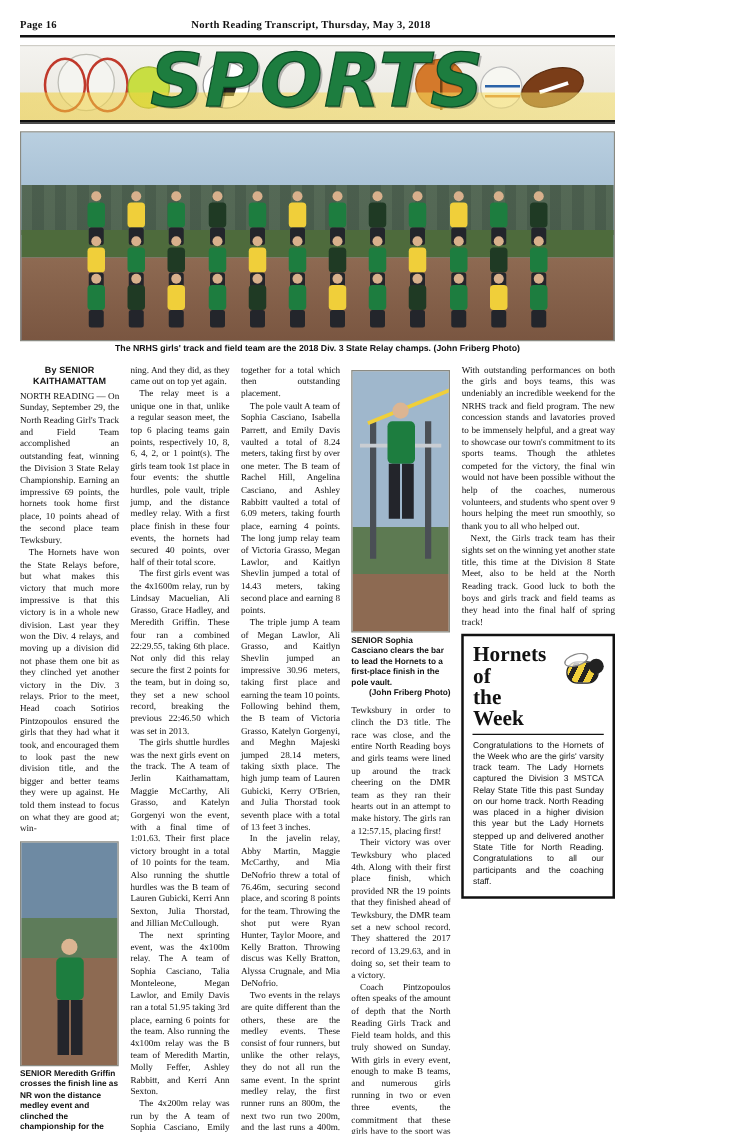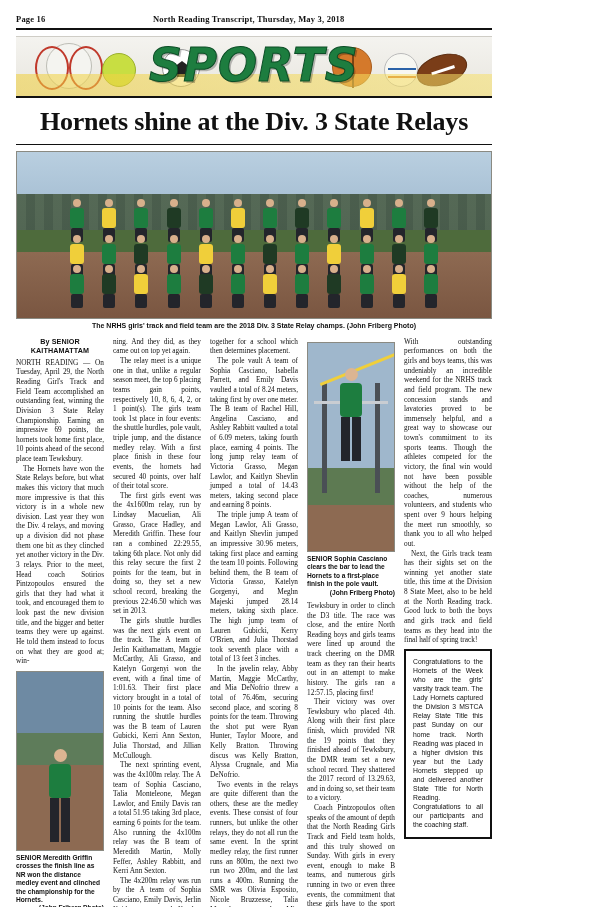--- a/index.html
+++ b/index.html
@@ -38,21 +38,21 @@
     background:linear-gradient(#f4f3ef,#e8e6df);
     border-top:1px solid #cfcdc6;
     border-bottom:2px solid #111;
     overflow:hidden;
   }
   .banner-word {
     position:absolute; left:50%; top:50%;
     transform:translate(-50%,-54%);
     font-family:"DejaVu Sans", sans-serif;
     font-weight:bold;
-    font-size:46px;
+    font-size:59px;
     letter-spacing:1px;
     color:#1d7d3f;
     -webkit-text-stroke:1px #0c4d26;
     text-shadow:2px 2px 0 rgba(0,0,0,.25);
     z-index:4;
     font-style:italic;
   }
   .ball { position:absolute; border-radius:50%; }
   .ball.baseball{ left:30px; top:6px; width:46px;height:46px; background:#f4f4f0; border:1px solid #bdbdb5; }
   .ball.baseball:before, .ball.baseball:after{
@@ -233,21 +233,20 @@
     <div class="banner-swoosh"></div>
     <div class="ball baseball"></div>
     <div class="ball tennis"></div>
     <div class="ball soccer"></div>
     <div class="ball basket"></div>
     <div class="ball volley"></div>
     <div class="football"></div>
     <div class="banner-word">SPORTS</div>
   </div>
 
-  <div class="headline">Hornets shine at the Div. 3 State Relays</div>
   <div class="rule-thin"></div>
 
   <div class="mainphoto">
     <div class="mp-sky"></div>
     <div class="mp-trees"></div>
     <div class="mp-grass"></div>
     <div class="mp-track"></div>
     <div class="mp-team">
       <div class="mp-row r1">
         <div class="athlete">
@@ -440,21 +439,21 @@
 
   <div class="caption">
     <span>The NRHS girls' track and field team are the 2018 Div. 3 State Relay champs.</span>
     <span class="credit">(John Friberg Photo)</span>
   </div>
 
   <div class="cols">
 
     <div class="col c1">
       <div class="byline">By SENIOR KAITHAMATTAM</div>
-      <p class="body first">NORTH READING — On Tuesday, April 29, the North Reading Girl's Track and Field Team accomplished an outstanding feat, winning the Division 3 State Relay Championship. Earning an impressive 69 points, the hornets took home first place, 10 points ahead of the second place team Tewksbury.</p>
+      <p class="body first">NORTH READING — On Sunday, September 29, the North Reading Girl's Track and Field Team accomplished an outstanding feat, winning the Division 3 State Relay Championship. Earning an impressive 69 points, the hornets took home first place, 10 points ahead of the second place team Tewksbury.</p>
       <p class="body">The Hornets have won the State Relays before, but what makes this victory that much more impressive is that this victory is in a whole new division. Last year they won the Div. 4 relays, and moving up a division did not phase them one bit as they clinched yet another victory in the Div. 3 relays. Prior to the meet, Head coach Sotirios Pintzopoulos ensured the girls that they had what it took, and encouraged them to look past the new division title, and the bigger and better teams they were up against. He told them instead to focus on what they are good at; win-</p>
 
       <div class="colphoto cp-runner">
         <div class="fig">
           <div class="head"></div>
             <div class="torso"></div>
             <div class="legs"></div>
         </div>
       </div>
       <div class="photocap">
@@ -467,21 +466,21 @@
       <p class="body first">ning. And they did, as they came out on top yet again.</p>
       <p class="body">The relay meet is a unique one in that, unlike a regular season meet, the top 6 placing teams gain points, respectively 10, 8, 6, 4, 2, or 1 point(s). The girls team took 1st place in four events: the shuttle hurdles, pole vault, triple jump, and the distance medley relay. With a first place finish in these four events, the hornets had secured 40 points, over half of their total score.</p>
       <p class="body">The first girls event was the 4x1600m relay, run by Lindsay Macuelian, Ali Grasso, Grace Hadley, and Meredith Griffin. These four ran a combined 22:29.55, taking 6th place. Not only did this relay secure the first 2 points for the team, but in doing so, they set a new school record, breaking the previous 22:46.50 which was set in 2013.</p>
       <p class="body">The girls shuttle hurdles was the next girls event on the track. The A team of Jerlin Kaithamattam, Maggie McCarthy, Ali Grasso, and Katelyn Gorgenyi won the event, with a final time of 1:01.63. Their first place victory brought in a total of 10 points for the team. Also running the shuttle hurdles was the B team of Lauren Gubicki, Kerri Ann Sexton, Julia Thorstad, and Jillian McCullough.</p>
       <p class="body">The next sprinting event, was the 4x100m relay. The A team of Sophia Casciano, Talia Monteleone, Megan Lawlor, and Emily Davis ran a total 51.95 taking 3rd place, earning 6 points for the team. Also running the 4x100m relay was the B team of Meredith Martin, Molly Feffer, Ashley Rabbitt, and Kerri Ann Sexton.</p>
       <p class="body">The 4x200m relay was run by the A team of Sophia Casciano, Emily Davis, Jerlin Kaithamattam, and Katelyn Gorgenyi, as well as the B team of Meredith Martin, Molly Feffer, Ashley Rabbitt, and Kerri Ann Sexton. Running the 4x800m relay was Abigail Griffin, Julia Tabone, Jillian McCullough, and Caitlin Rizzo. Running the 4x400m was Mia DeNofrio, Molly Feffer, Julia Thorstad, and Maggie McCarthy.</p>
 
     </div>
 
     <div class="col c3">
-      <p class="body first">together for a school which then determines placement.</p>
+      <p class="body first">together for a total which then outstanding placement.</p>
       <p class="body">The pole vault A team of Sophia Casciano, Isabella Parrett, and Emily Davis vaulted a total of 8.24 meters, taking first by over one meter. The B team of Rachel Hill, Angelina Casciano, and Ashley Rabbitt vaulted a total of 6.09 meters, taking fourth place, earning 4 points. The long jump relay team of Victoria Grasso, Megan Lawlor, and Kaitlyn Shevlin jumped a total of 14.43 meters, taking second place and earning 8 points.</p>
       <p class="body">The triple jump A team of Megan Lawlor, Ali Grasso, and Kaitlyn Shevlin jumped an impressive 30.96 meters, taking first place and earning the team 10 points. Following behind them, the B team of Victoria Grasso, Katelyn Gorgenyi, and Meghn Majeski jumped 28.14 meters, taking sixth place. The high jump team of Lauren Gubicki, Kerry O'Brien, and Julia Thorstad took seventh place with a total of 13 feet 3 inches.</p>
       <p class="body">In the javelin relay, Abby Martin, Maggie McCarthy, and Mia DeNofrio threw a total of 76.46m, securing second place, and scoring 8 points for the team. Throwing the shot put were Ryan Hunter, Taylor Moore, and Kelly Bratton. Throwing discus was Kelly Bratton, Alyssa Crugnale, and Mia DeNofrio.</p>
       <p class="body">Two events in the relays are quite different than the others, these are the medley events. These consist of four runners, but unlike the other relays, they do not all run the same event. In the sprint medley relay, the first runner runs an 800m, the next two run two 200m, and the last runs a 400m. Running the SMR was Olivia Esposito, Nicole Bruzzesse, Talia Monteleone, and Mia DeNofrio.</p>
       <p class="body">The Distance Medley relay begins with a 1200m run, then a 400m, followed by an 800m, and finally a 1600m. The DMR, the second to last event on the track, brought with it a whole lot of pressure. Going into it, the four runners from NR: Lindsey McLellan, Olivia Esposito, Grace Hadley, and Meredith Griffin knew that the meet was going to be close. North Reading was in the lead, but Tewksbury was closely gaining more points. The DMR team knew that they needed to place high, and beat</p>
     </div>
 
     <div class="col c4">
       <div class="colphoto cp-vault">
         <div class="stand l"></div>
@@ -501,18 +500,29 @@
       <p class="body first">Tewksbury in order to clinch the D3 title. The race was close, and the entire North Reading boys and girls teams were lined up around the track cheering on the DMR team as they ran their hearts out in an attempt to make history. The girls ran a 12:57.15, placing first!</p>
       <p class="body">Their victory was over Tewksbury who placed 4th. Along with their first place finish, which provided NR the 19 points that they finished ahead of Tewksbury, the DMR team set a new school record. They shattered the 2017 record of 13.29.63, and in doing so, set their team to a victory.</p>
       <p class="body">Coach Pintzopoulos often speaks of the amount of depth that the North Reading Girls Track and Field team holds, and this truly showed on Sunday. With girls in every event, enough to make B teams, and numerous girls running in two or even three events, the commitment that these girls have to the sport was loud and clear for all of the teams to see.</p>
     </div>
 
     <div class="col c5">
       <p class="body first">With outstanding performances on both the girls and boys teams, this was undeniably an incredible weekend for the NRHS track and field program. The new concession stands and lavatories proved to be immensely helpful, and a great way to showcase our town's commitment to its sports teams. Though the athletes competed for the victory, the final win would not have been possible without the help of the coaches, numerous volunteers, and students who spent over 9 hours helping the meet run smoothly, so thank you to all who helped out.</p>
       <p class="body">Next, the Girls track team has their sights set on the winning yet another state title, this time at the Division 8 State Meet, also to be held at the North Reading track. Good luck to both the boys and girls track and field teams as they head into the final half of spring track!</p>
 
       <div class="hotw">
+        <div class="hotw-head">
+          <div class="hotw-title">
+            <div>Hornets of</div>
+            <div>the Week</div>
+          </div>
+          <div class="hotw-bee">
+            <div class="bee-body"></div>
+            <div class="bee-head"></div>
+            <div class="bee-wing"></div>
+          </div>
+        </div>
         <div class="hotw-text">Congratulations to the Hornets of the Week who are the girls' varsity track team. The Lady Hornets captured the Division 3 MSTCA Relay State Title this past Sunday on our home track. North Reading was placed in a higher division this year but the Lady Hornets stepped up and delivered another State Title for North Reading. Congratulations to all our participants and the coaching staff.</div>
       </div>
     </div>
 
   </div>
 </div>
 
 </body></html>

